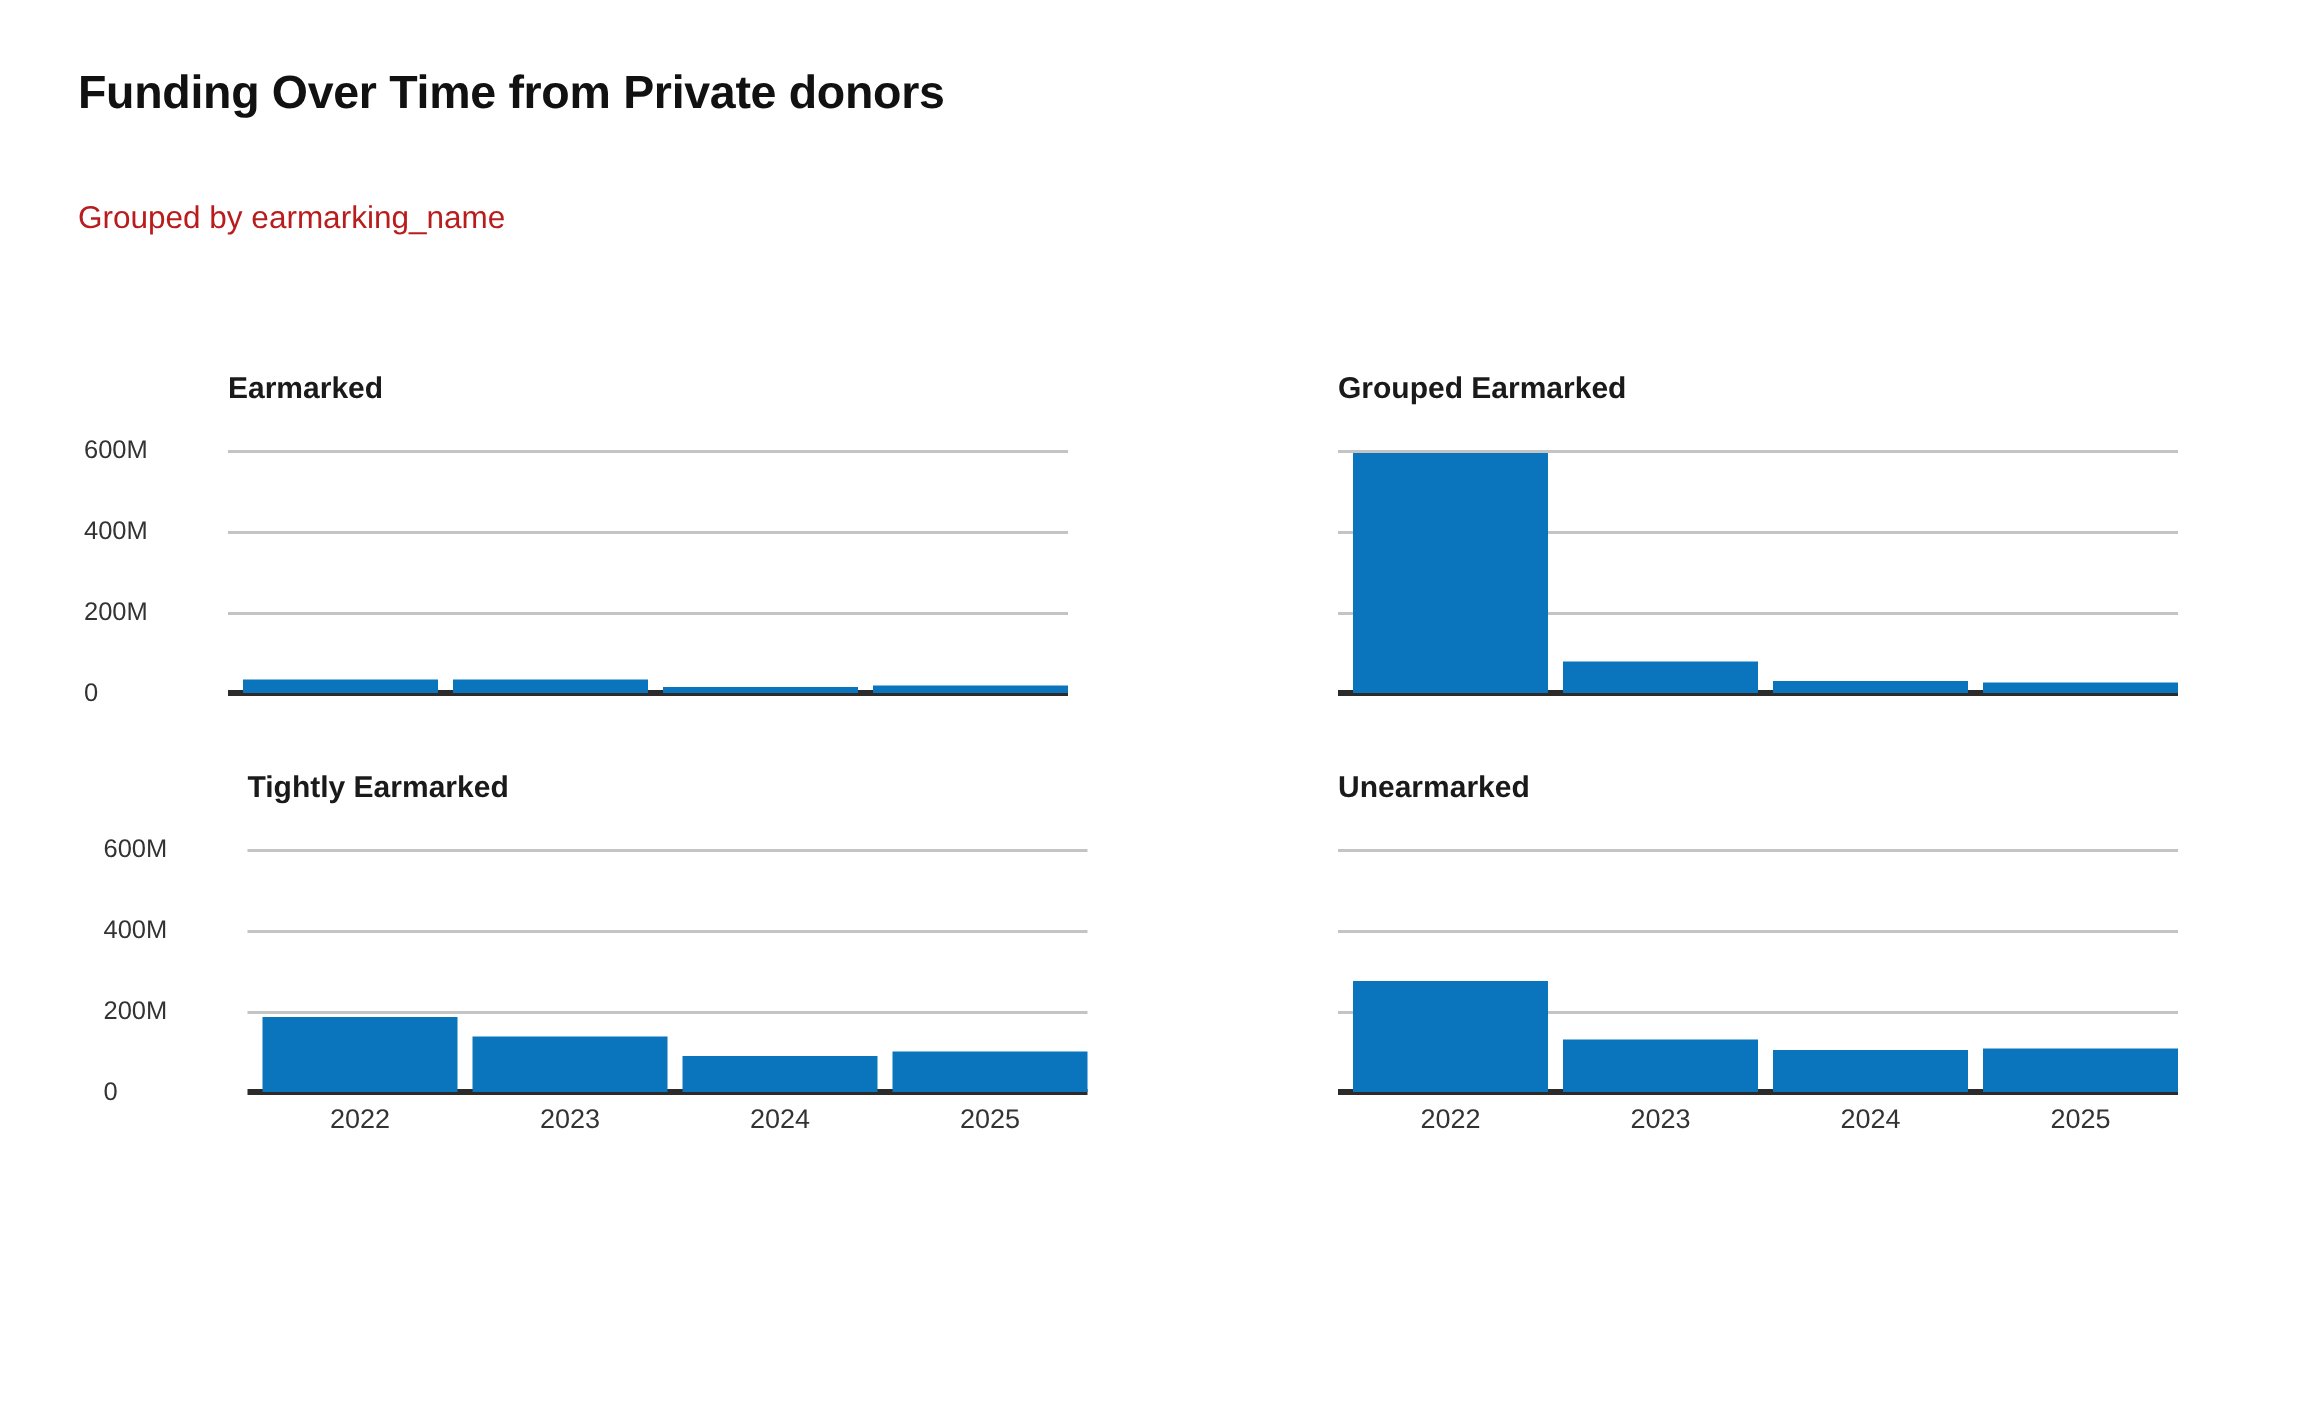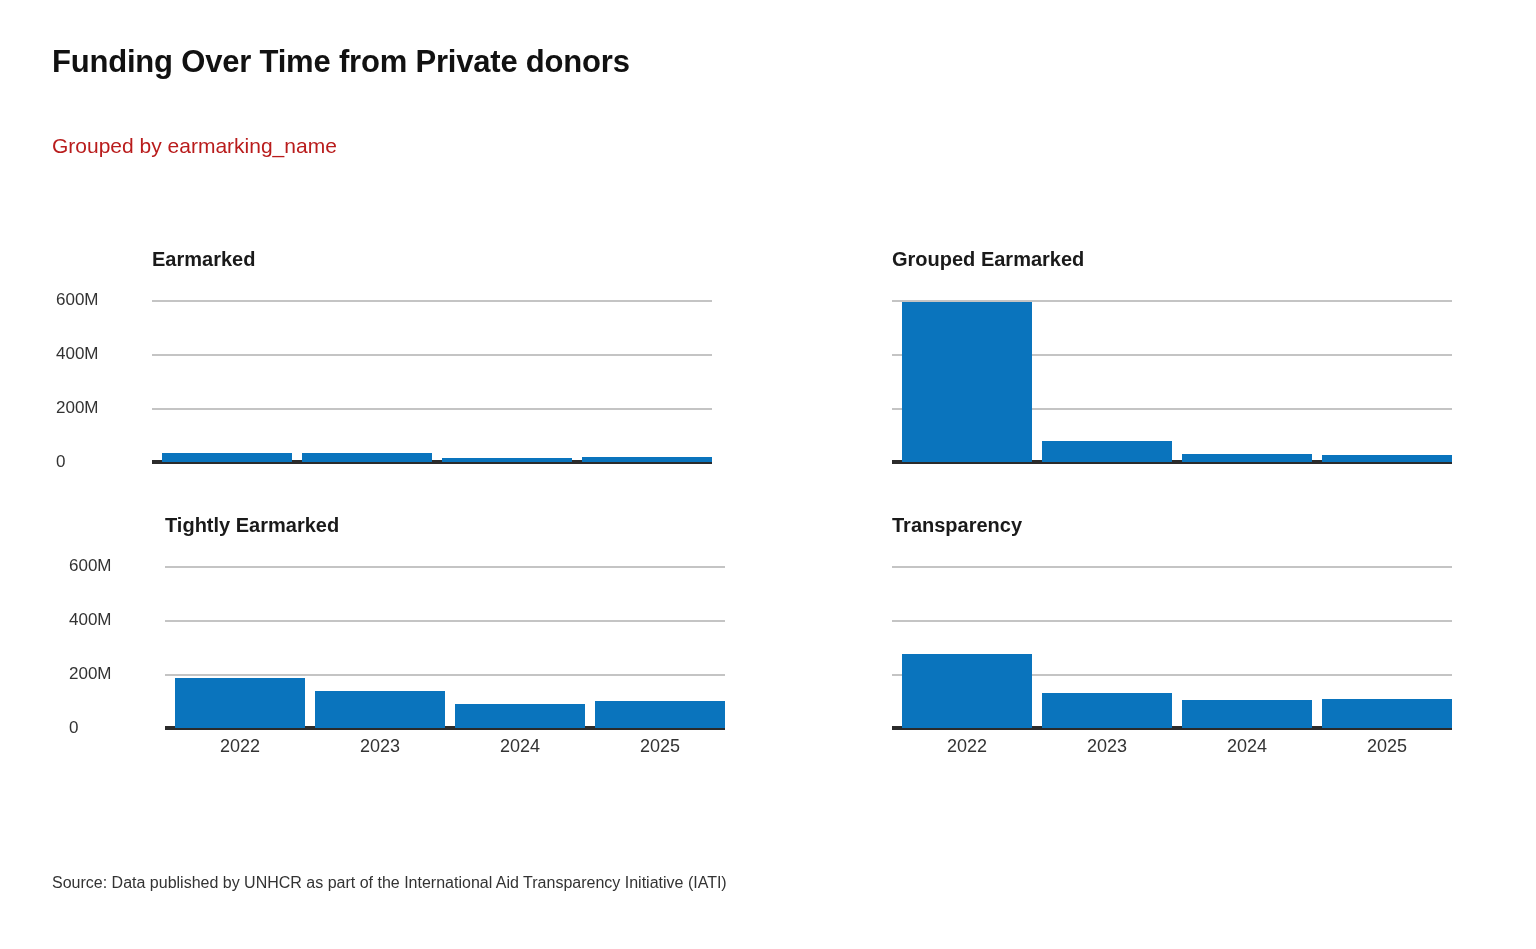--- a/index.html
+++ b/index.html
@@ -199,21 +199,21 @@
       </div>
       <div class="xlabels">
         <div class="xlabel" style="left:75px;">2022</div>
         <div class="xlabel" style="left:215px;">2023</div>
         <div class="xlabel" style="left:355px;">2024</div>
         <div class="xlabel" style="left:495px;">2025</div>
       </div>
     </div>
 
     <div class="panel p3">
-      <div class="panel-title">Transparency</div>
+      <div class="panel-title">Unearmarked</div>
       <div class="plot">
         <div class="gridline" style="top:0px;"></div>
         <div class="gridline" style="top:54px;"></div>
         <div class="gridline" style="top:108px;"></div>
         <div class="axis-baseline"></div>
         <div class="bars">
           <div class="bar" style="left:10px;  width:130px; height:74px;"></div>
           <div class="bar" style="left:150px; width:130px; height:35px;"></div>
           <div class="bar" style="left:290px; width:130px; height:28px;"></div>
           <div class="bar" style="left:430px; width:130px; height:29px;"></div>
@@ -222,14 +222,13 @@
       <div class="xlabels">
         <div class="xlabel" style="left:75px;">2022</div>
         <div class="xlabel" style="left:215px;">2023</div>
         <div class="xlabel" style="left:355px;">2024</div>
         <div class="xlabel" style="left:495px;">2025</div>
       </div>
     </div>
 
   </div>
 
-  <div class="source">Source: Data published by UNHCR as part of the International Aid Transparency Initiative (IATI)</div>
 </div>
 
 </body></html>

